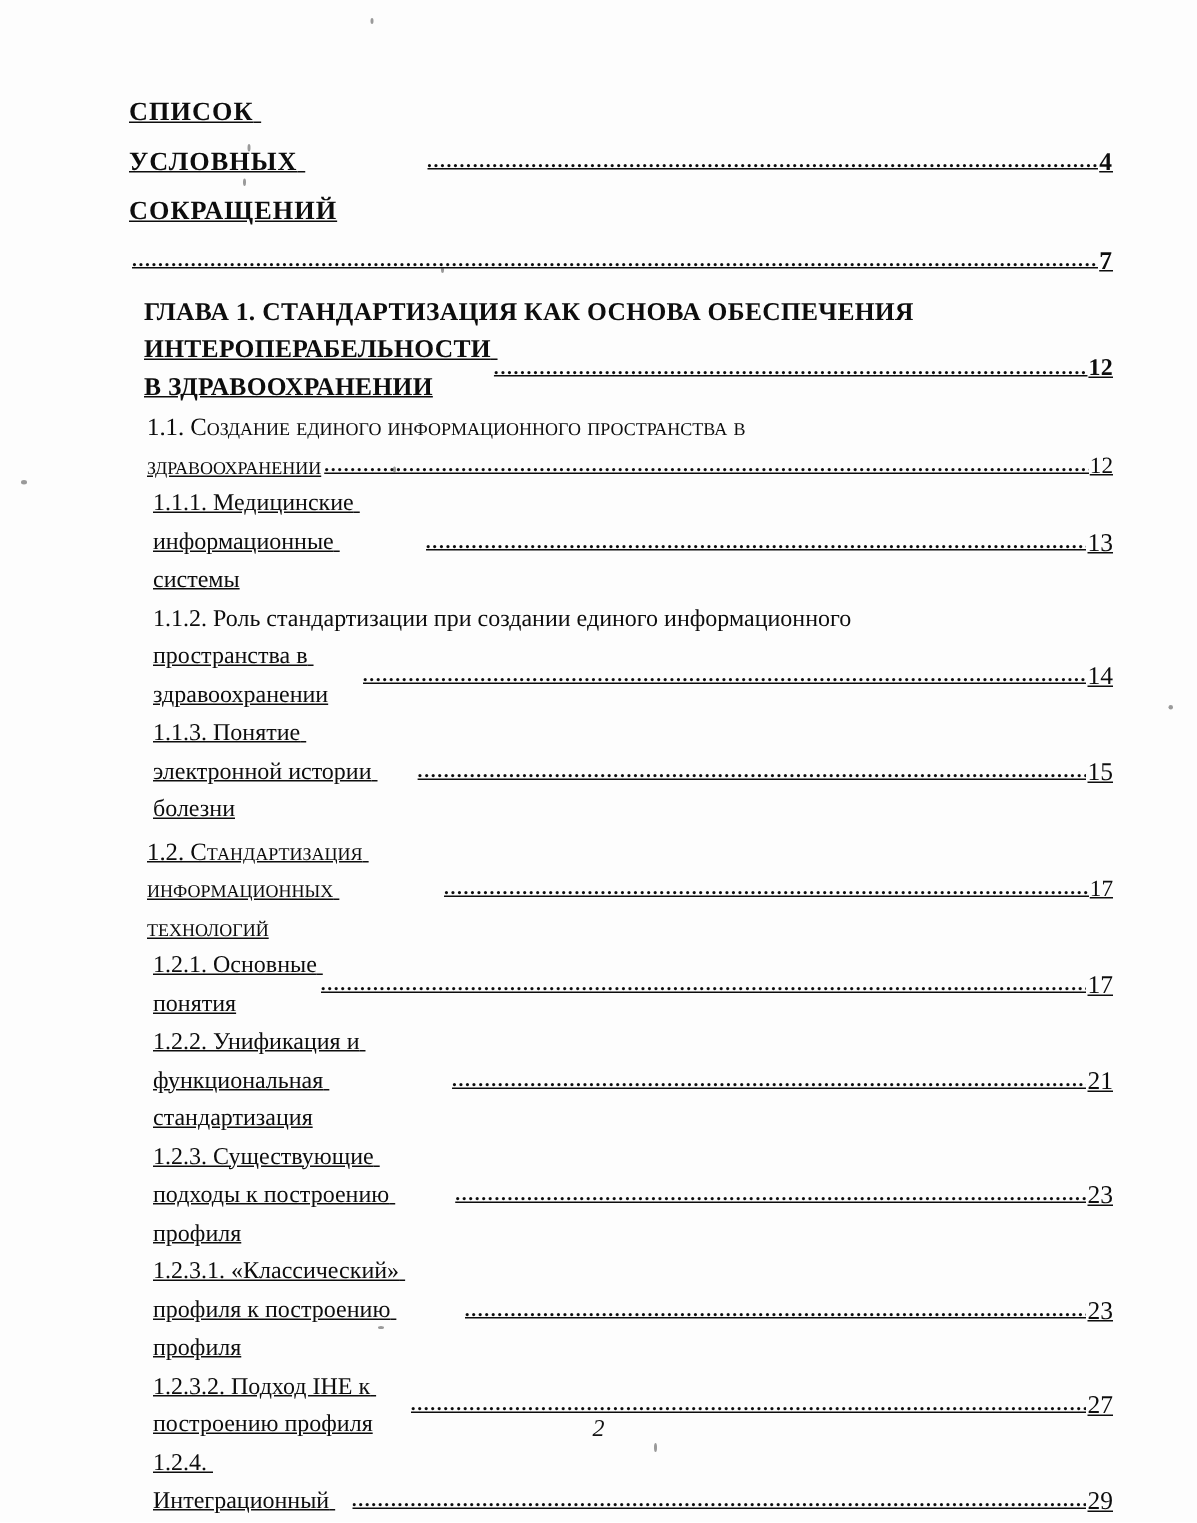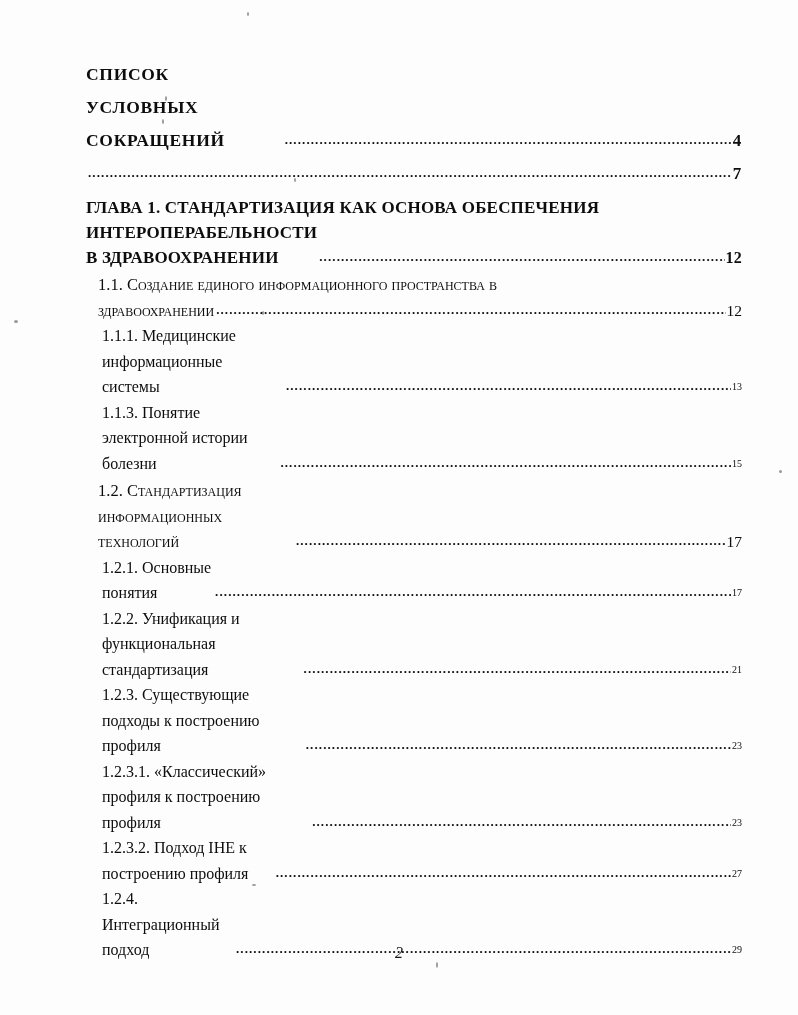--- a/index.html
+++ b/index.html
@@ -27,22 +27,23 @@
 
   .entry {
     display: block;
     position: relative;
     margin: 0;
     padding: 0;
   }
   
   .line {
     display: flex;
-    align-items: flex-end;
+    align-items: center;
     width: 100%;
+    text-decoration: underline;
   }
   .txt {
     white-space: pre-wrap;
     flex: 0 1 auto;
   }
   .leader {
     flex: 1 1 auto;
     overflow: hidden;
     white-space: nowrap;
     margin: 0 1px 0 2px;
@@ -75,40 +76,40 @@
     line-height: 33px;
     margin-left: 0;
   }
   .lvl-front .pg { font-weight: 700; font-size: 17px; }
 
   .lvl-chap {             
     font-size: 17px;
     font-weight: 700;
     line-height: 25px;
     letter-spacing: 0.2px;
-    margin-left: 0;
+    margin-left: 10px;
     margin-top: 5px;
   }
   .lvl-chap .pg { font-weight: 700; font-size: 16px; }
 
   .lvl-2 {                
     font-size: 16.5px;
     font-variant: small-caps;
     line-height: 25.5px;
     margin-left: 12px;
     margin-top: 2px;
   }
   .lvl-2 .pg { font-variant: normal; font-size: 15.5px; }
 
   .lvl-3 {                
     font-size: 16px;
     line-height: 25.5px;
     margin-left: 16px;
   }
-  .lvl-3 .pg { font-size: 10px; }
+  .lvl-3 .pg { font-size: 17px; }
 
   #folio {
     position: absolute;
     left: 0;
     top: 944px;
     width: 798px;
     text-align: center;
     font-size: 16px;
     font-style: italic;
     color: #141414;
@@ -163,20 +164,28 @@
         </div>
       </div>
       <div class="entry lvl-3">
         <div class="line">
           <span class="txt">1.1.1. Медицинские информационные системы</span>
           <span class="leader"></span>
           <span class="pg">13</span>
         </div>
       </div>
       <div class="entry lvl-3">
+        <div class="cont">1.1.2. Роль стандартизации при создании единого информационного</div>
+        <div class="line">
+          <span class="txt">пространства в здравоохранении</span>
+          <span class="leader"></span>
+          <span class="pg">14</span>
+        </div>
+      </div>
+      <div class="entry lvl-3">
         <div class="line">
           <span class="txt">1.1.3. Понятие электронной истории болезни</span>
           <span class="leader"></span>
           <span class="pg">15</span>
         </div>
       </div>
       <div class="entry lvl-2">
         <div class="line">
           <span class="txt">1.2. Стандартизация информационных технологий</span>
           <span class="leader"></span>

